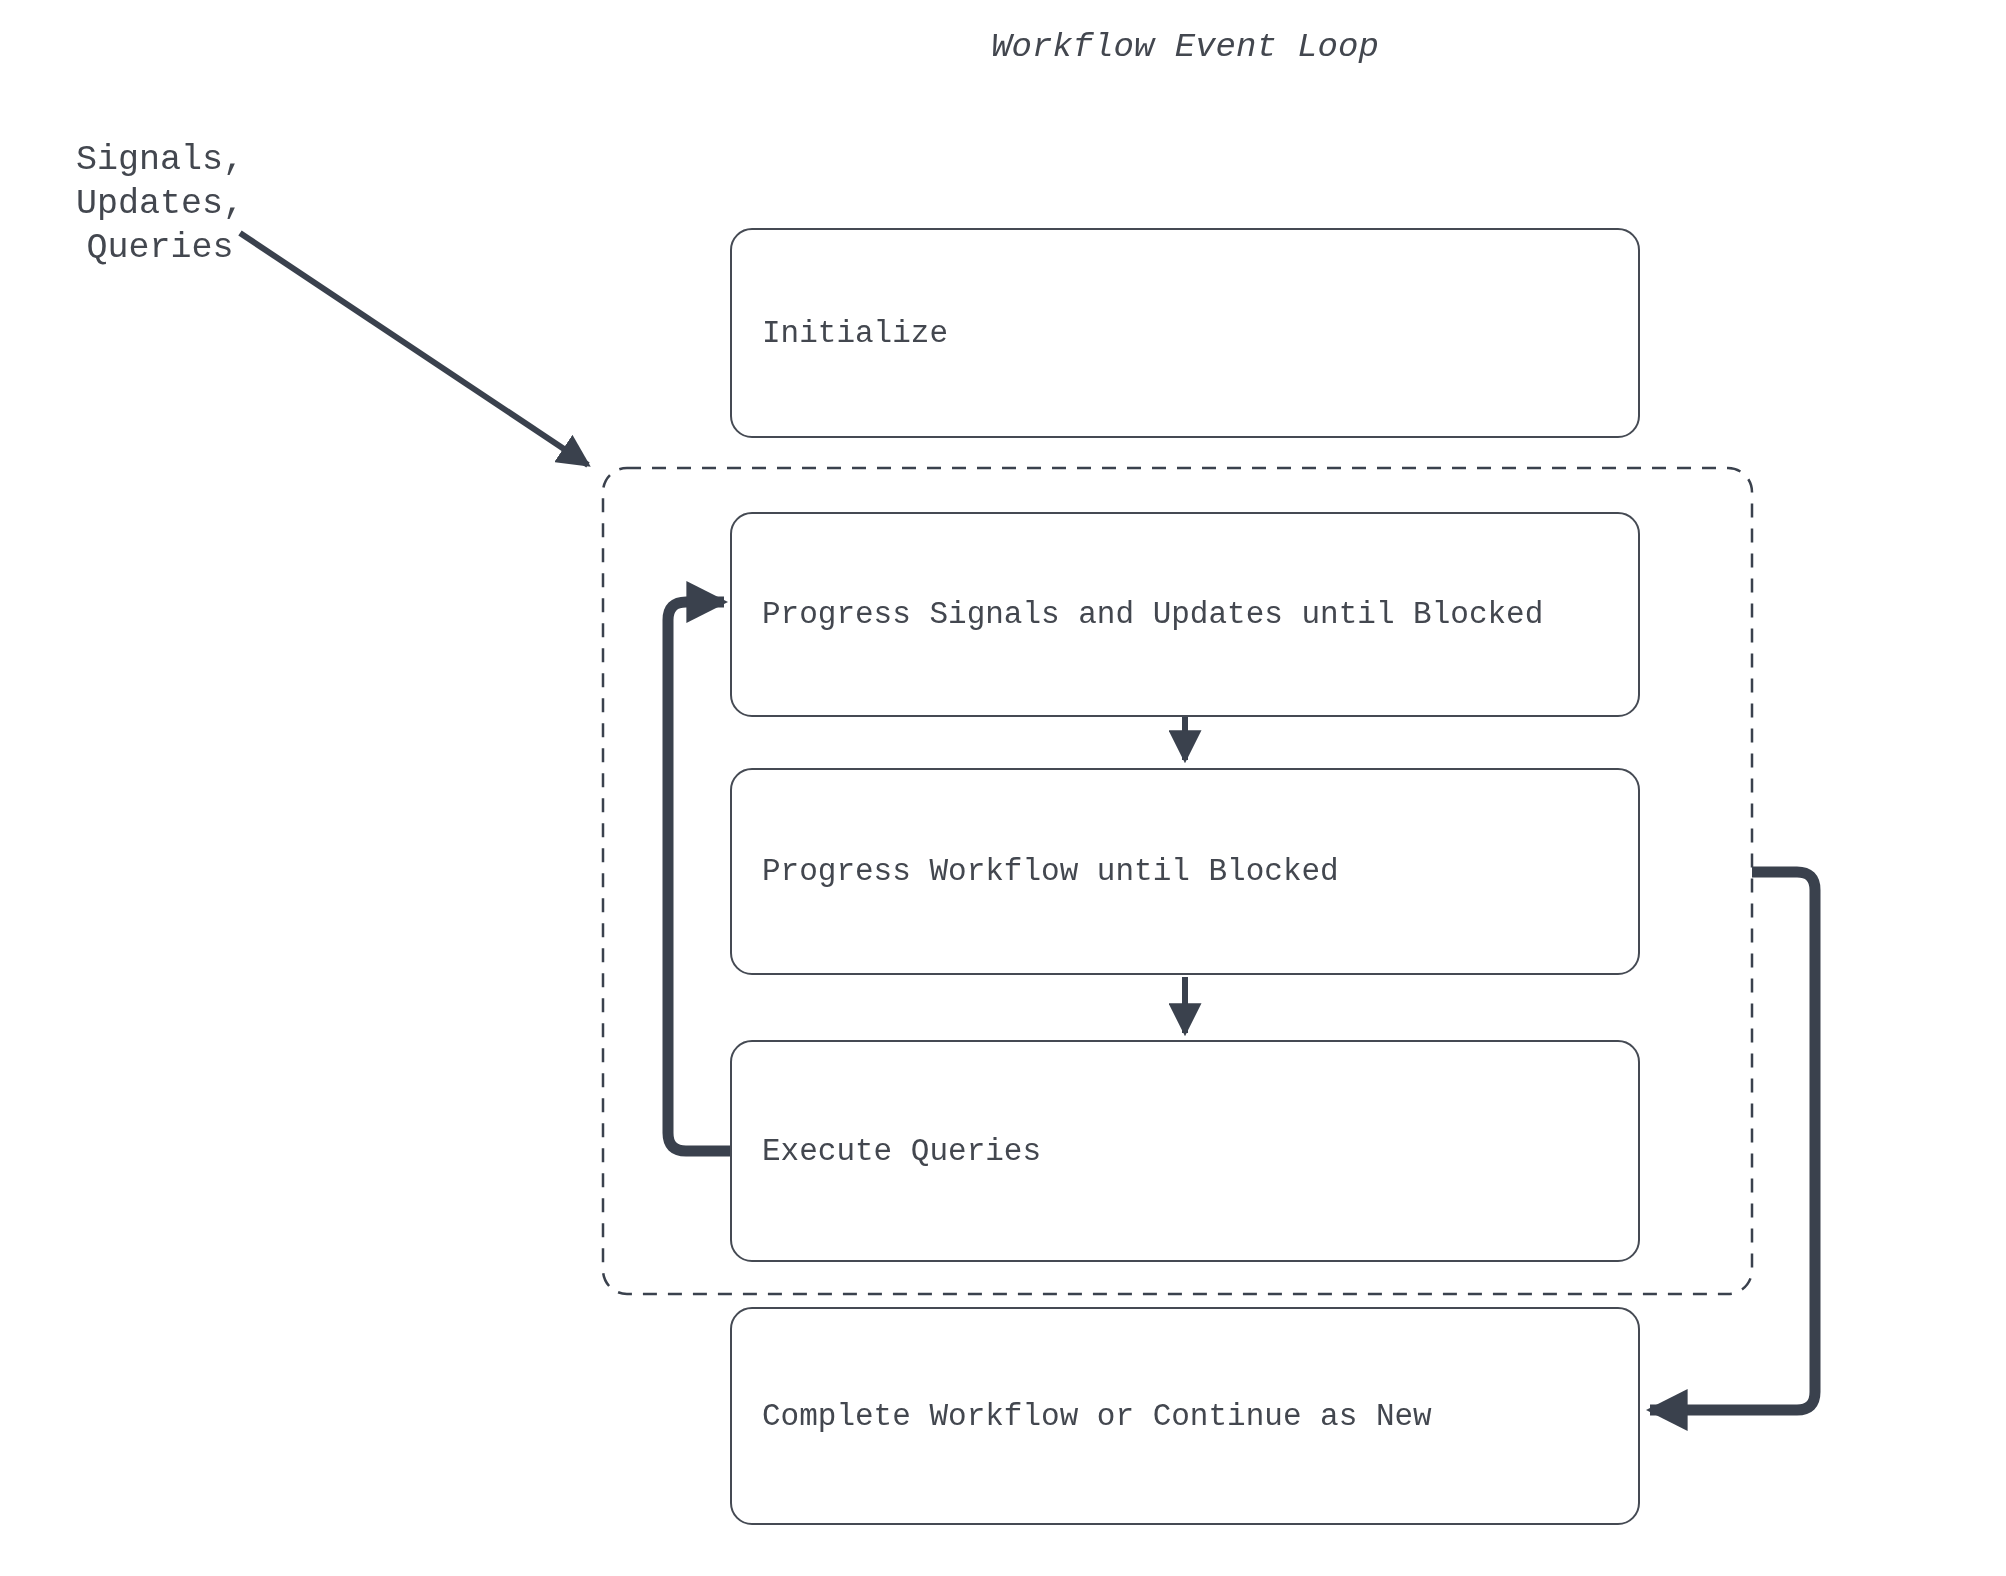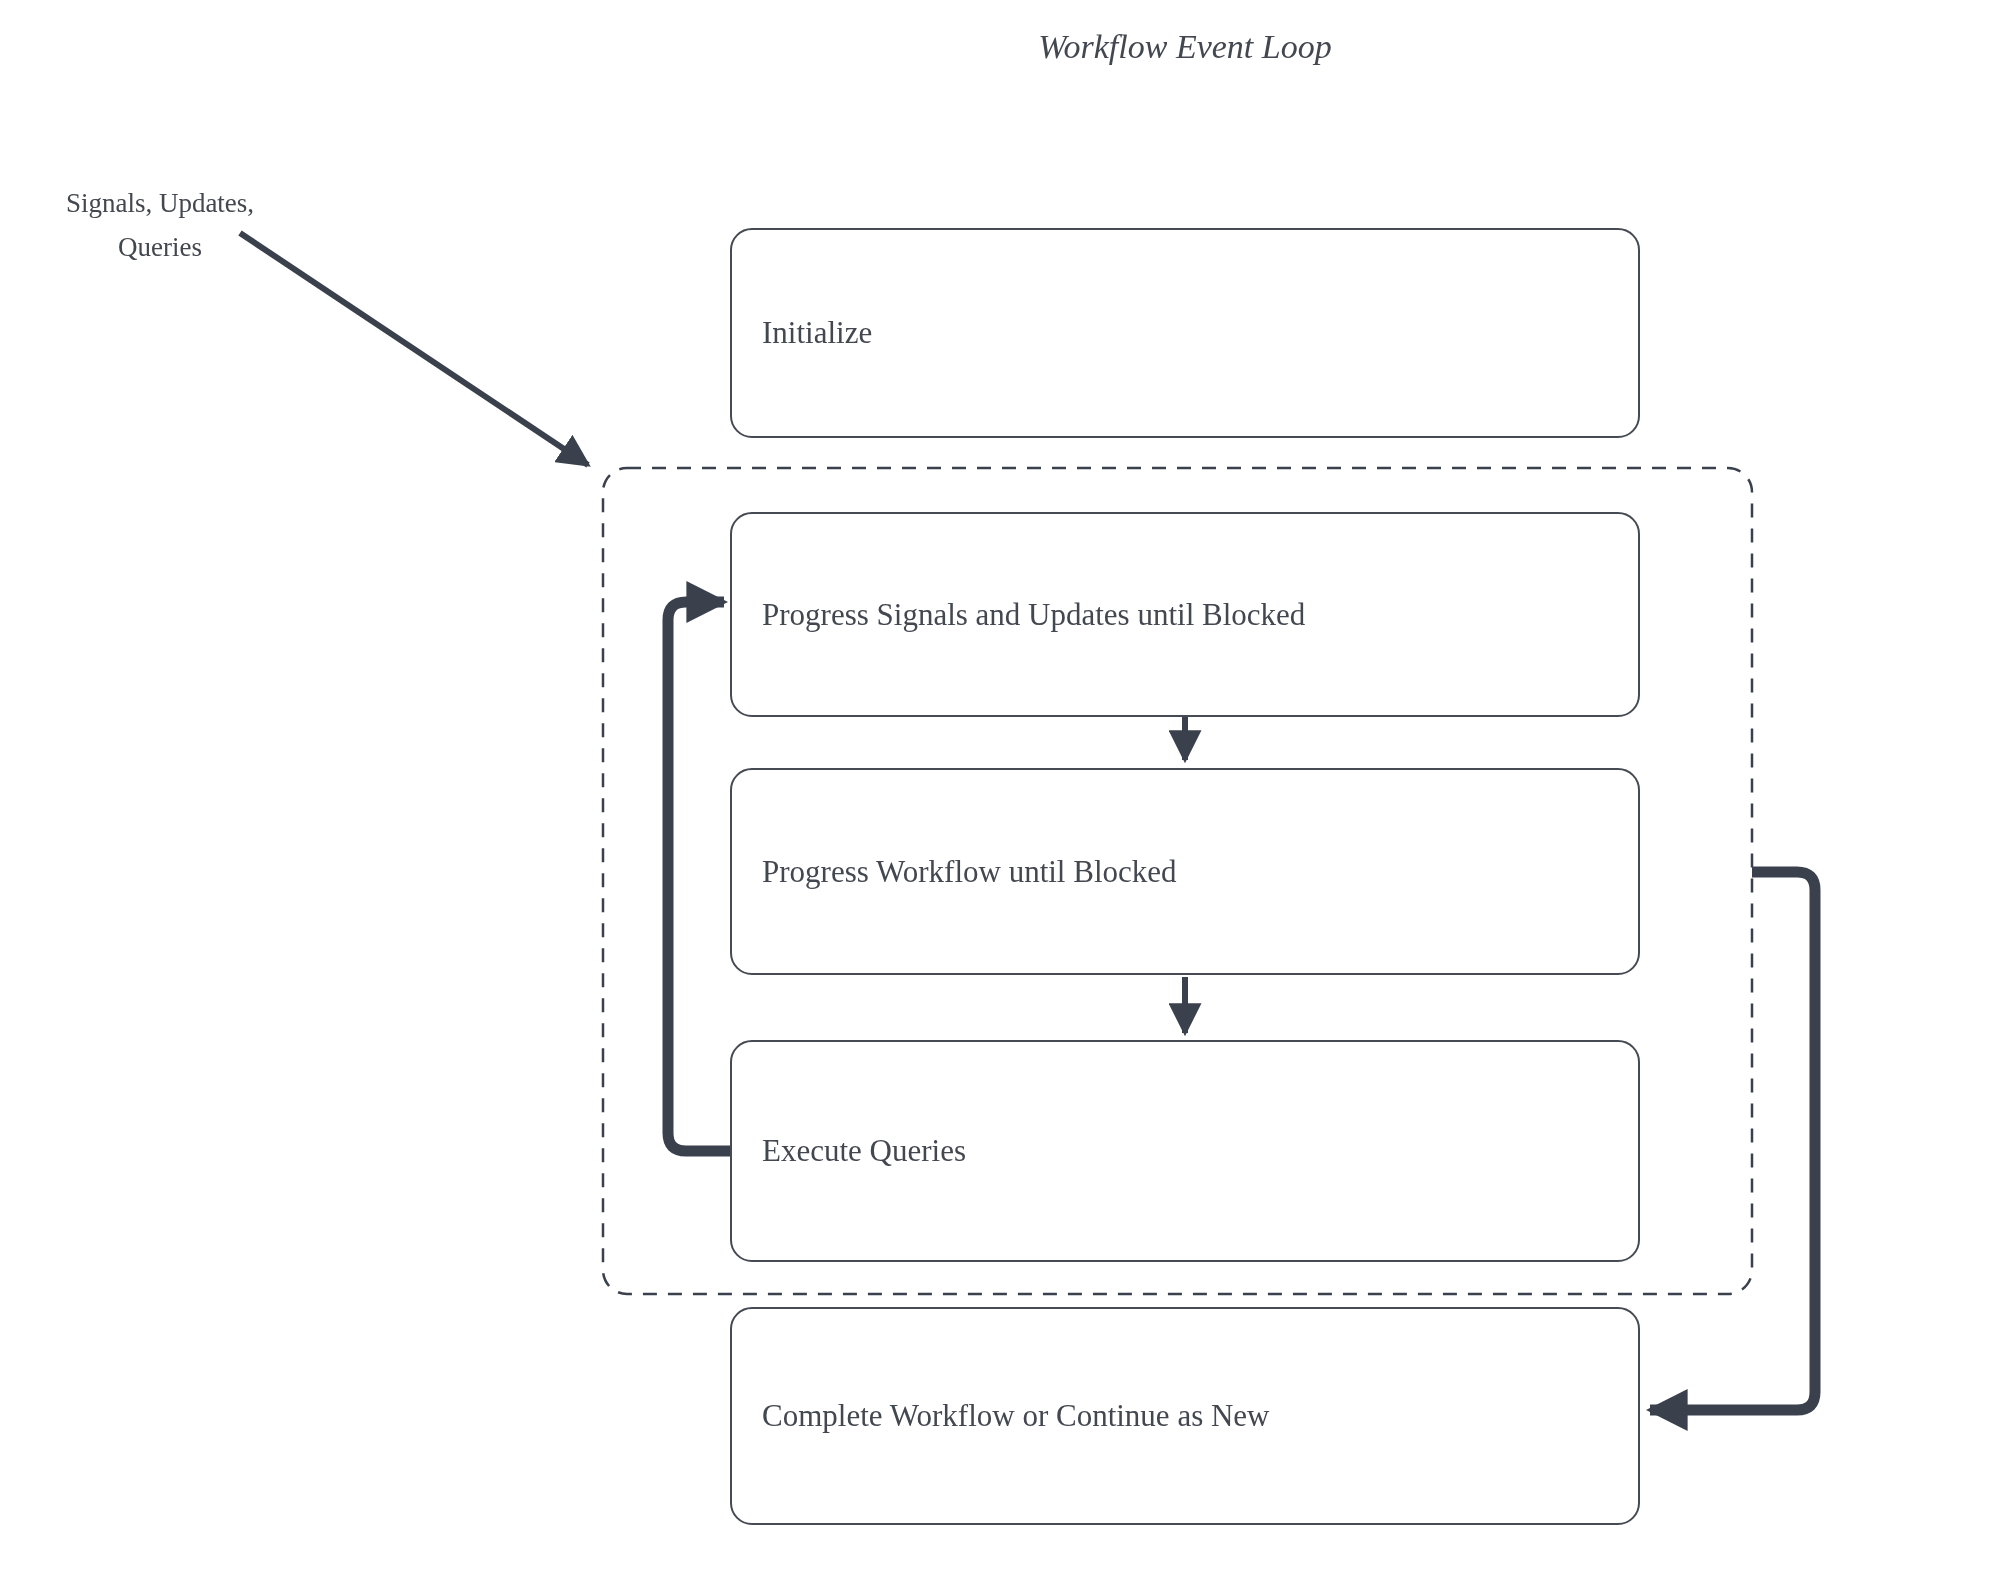--- a/index.html
+++ b/index.html
@@ -8,21 +8,21 @@
     --box-border: #454a53;
     --bg: #ffffff;
   }
   * { box-sizing: border-box; }
   html, body { margin: 0; padding: 0; background: var(--bg); }
   .canvas {
     position: relative;
     width: 2006px;
     height: 1576px;
     background: var(--bg);
-    font-family: Liberation Serif, serif;
+    font-family: Liberation Mono, monospace;
     overflow: hidden;
   }
   .connector-layer {
     position: absolute;
     left: 0; top: 0;
     width: 2006px; height: 1576px;
   }
   .connector {
     fill: none;
     stroke: var(--line);
@@ -66,24 +66,23 @@
     font-size: 34px;
     font-style: italic;
     color: var(--text);
   }
   .annotation {
     position: absolute;
     left: 15px;
     top: 138px;
     width: 290px;
     text-align: center;
-    font-size: 27px;
+    font-size: 35px;
     line-height: 44px;
     color: var(--text);
-    margin-top: 43px;
   }
 </style>
 </head>
 <body>
 
 <div class="canvas">
 
   <svg class="connector-layer" viewBox="0 0 2006 1576" xmlns="http://www.w3.org/2000/svg">
     <defs>
       <marker id="arrow-thin" viewBox="0 0 10 10" refX="9" refY="5" markerWidth="5.5" markerHeight="5.5" orient="auto">

